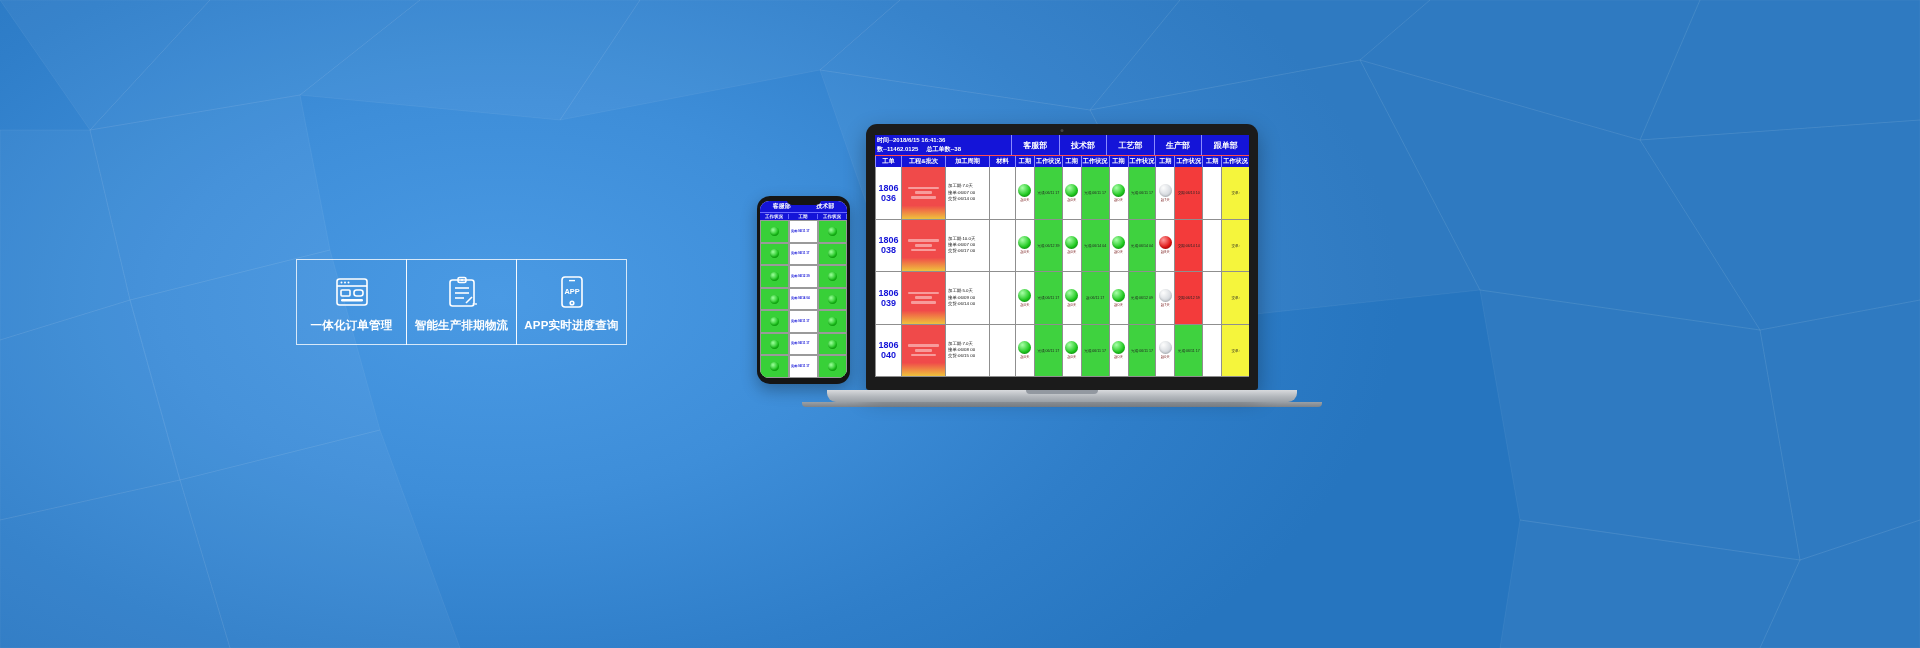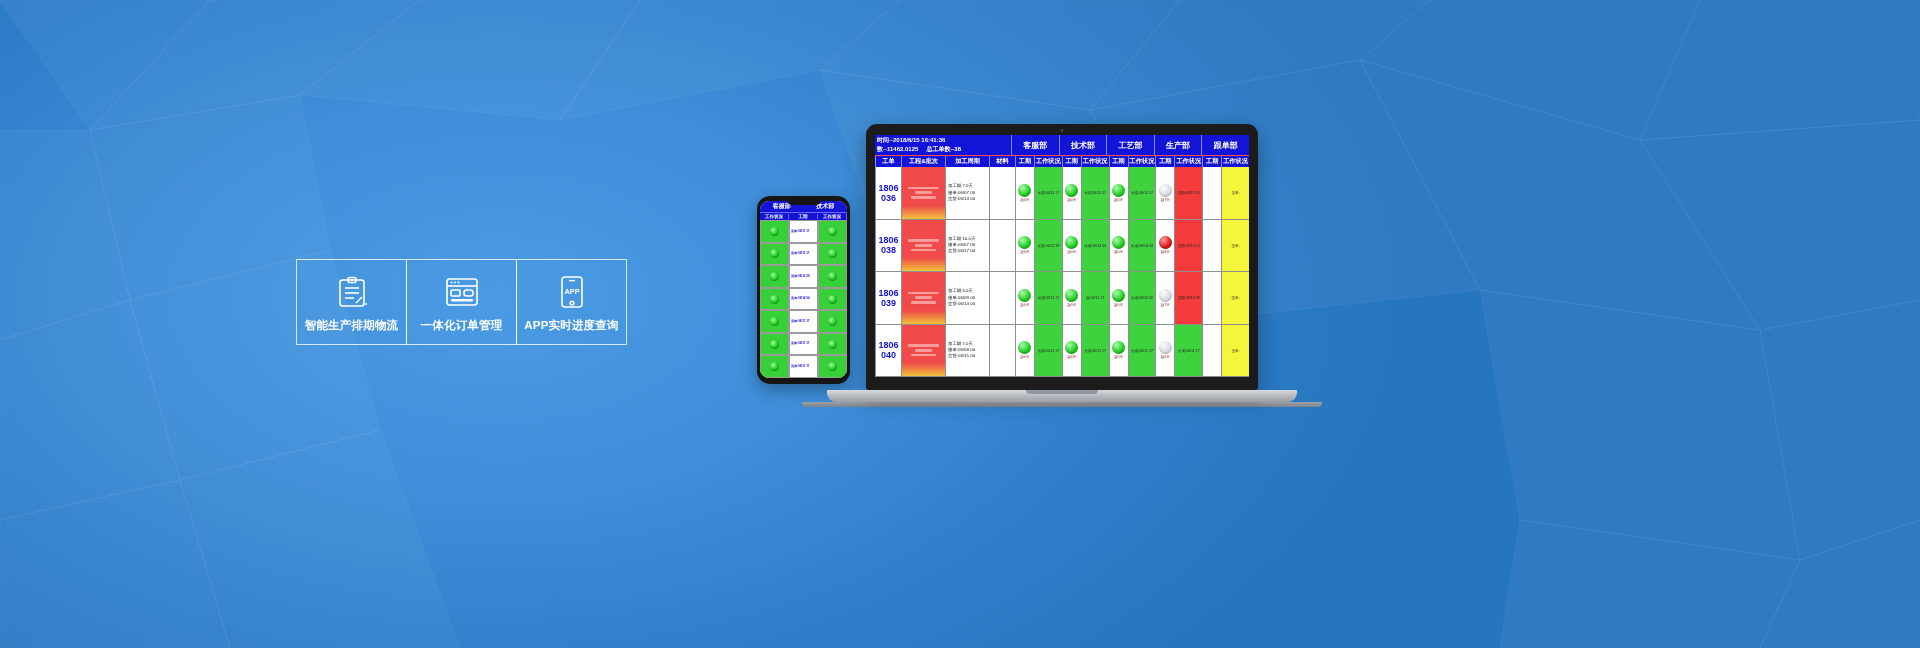--- a/index.html
+++ b/index.html
@@ -212,49 +212,49 @@
   </svg>
 </div>
 
 <div id="copy">
 </div>
 
 <div id="features">
 
   <div class="feature">
     <div class="ico">
+      <svg width="34" height="30" viewBox="0 0 34 30" fill="none" stroke="#ffffff" stroke-width="1.6">
+        <rect x="2" y="2" width="30" height="26" rx="2.5"></rect>
+        <line x1="2" y1="9" x2="32" y2="9"></line>
+        <circle cx="6.5" cy="5.6" r="1" fill="#fff" stroke="none"></circle>
+        <circle cx="10" cy="5.6" r="1" fill="#fff" stroke="none"></circle>
+        <circle cx="13.5" cy="5.6" r="1" fill="#fff" stroke="none"></circle>
+        <rect x="6" y="13" width="9" height="6" rx="1"></rect>
+        <rect x="19" y="13" width="9" height="6" rx="2.5"></rect>
+        <rect x="6" y="22" width="22" height="2.6" rx="1.3" fill="#fff" stroke="none"></rect>
+      </svg>
+    </div>
+    <div class="flabel">一体化订单管理</div>
+  </div>
+
+  <div class="feature">
+    <div class="ico">
       <svg width="30" height="32" viewBox="0 0 30 32" fill="none" stroke="#ffffff" stroke-width="1.6">
         <rect x="3" y="4" width="24" height="26" rx="2.5"></rect>
         <rect x="11" y="1.5" width="8" height="5" rx="1.6"></rect>
         <circle cx="15" cy="4" r="1.1" fill="#fff" stroke="none"></circle>
         <line x1="8" y1="12" x2="22" y2="12"></line>
         <line x1="8" y1="17" x2="22" y2="17"></line>
         <line x1="8" y1="22" x2="17" y2="22"></line>
         <path d="M19 27 L25 21" stroke-width="1.6"></path>
         <circle cx="26.5" cy="28" r="0.9" fill="#fff" stroke="none"></circle>
         <circle cx="29" cy="28" r="0.9" fill="#fff" stroke="none"></circle>
       </svg>
     </div>
     <div class="flabel">智能生产排期物流</div>
-  </div>
-
-  <div class="feature">
-    <div class="ico">
-      <svg width="34" height="30" viewBox="0 0 34 30" fill="none" stroke="#ffffff" stroke-width="1.6">
-        <rect x="2" y="2" width="30" height="26" rx="2.5"></rect>
-        <line x1="2" y1="9" x2="32" y2="9"></line>
-        <circle cx="6.5" cy="5.6" r="1" fill="#fff" stroke="none"></circle>
-        <circle cx="10" cy="5.6" r="1" fill="#fff" stroke="none"></circle>
-        <circle cx="13.5" cy="5.6" r="1" fill="#fff" stroke="none"></circle>
-        <rect x="6" y="13" width="9" height="6" rx="1"></rect>
-        <rect x="19" y="13" width="9" height="6" rx="2.5"></rect>
-        <rect x="6" y="22" width="22" height="2.6" rx="1.3" fill="#fff" stroke="none"></rect>
-      </svg>
-    </div>
-    <div class="flabel">一体化订单管理</div>
   </div>
 
   <div class="feature">
     <div class="ico">
       <svg width="24" height="34" viewBox="0 0 24 34" fill="none" stroke="#ffffff" stroke-width="1.6">
         <rect x="2" y="2" width="20" height="30" rx="3"></rect>
         <line x1="9" y1="5.6" x2="15" y2="5.6" stroke-width="1.4"></line>
         <circle cx="12" cy="28" r="1.8"></circle>
         <text x="12" y="19" font-family="Liberation Sans, sans-serif" font-size="7.4" font-weight="bold" fill="#ffffff" stroke="none" text-anchor="middle">APP</text>
       </svg>

